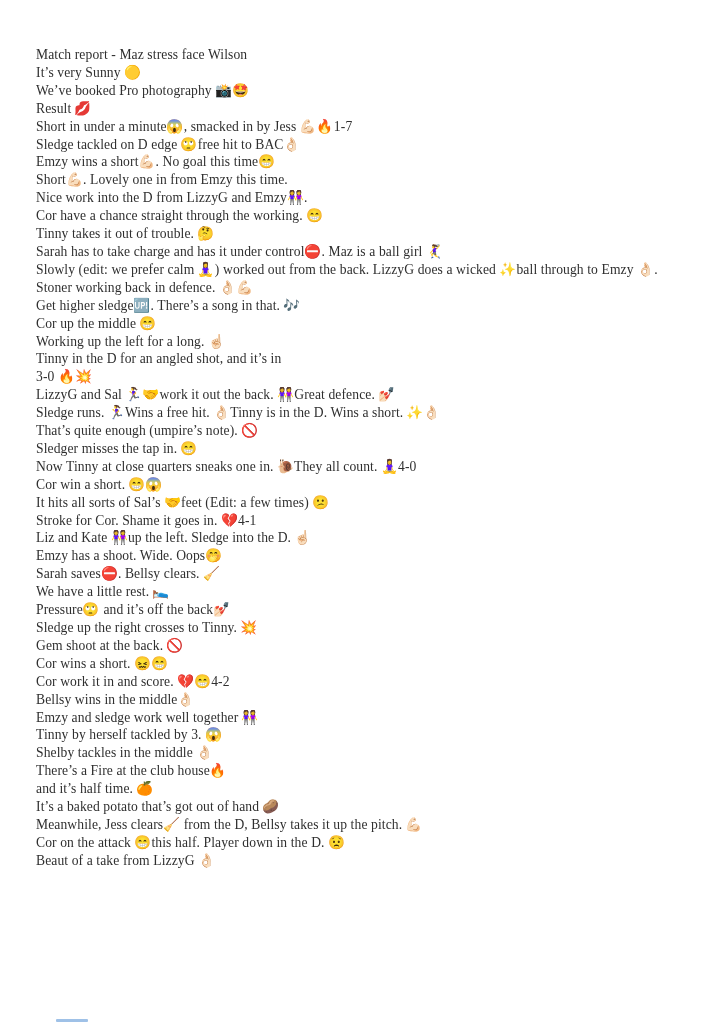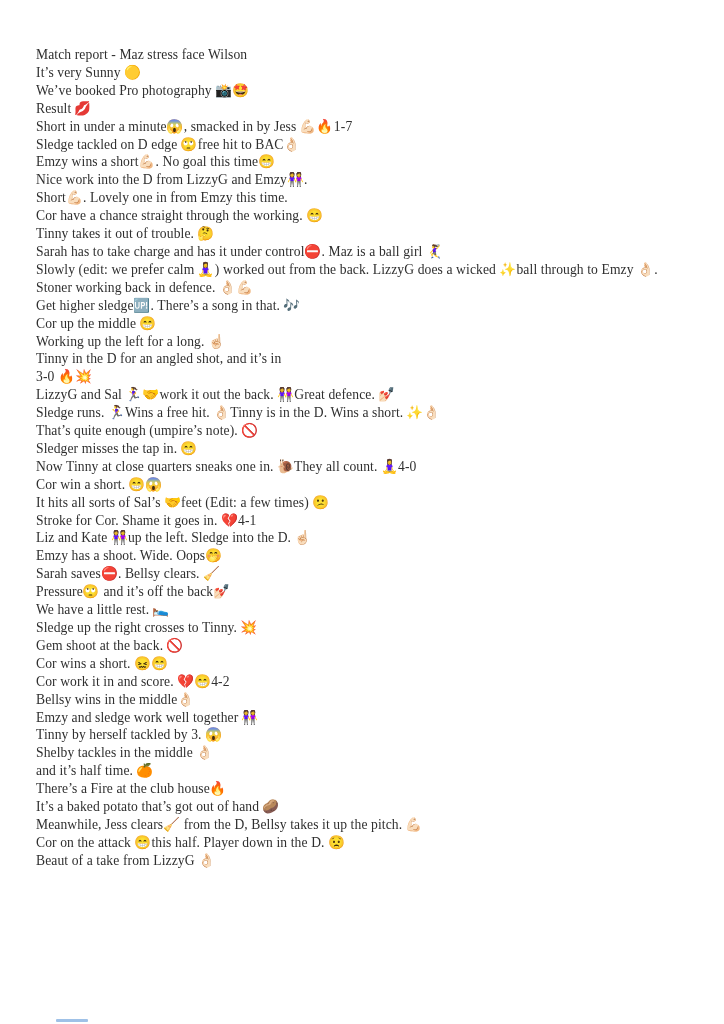--- a/index.html
+++ b/index.html
@@ -43,22 +43,22 @@
 
 <div class="page">
   <div class="lines">
       <div class="line">Match report - Maz stress face Wilson</div>
       <div class="line">It’s very Sunny 🟡</div>
       <div class="line">We’ve booked Pro photography 📸🤩</div>
       <div class="line">Result 💋</div>
       <div class="line">Short in under a minute😱, smacked in by Jess 💪🏻🔥1-7</div>
       <div class="line">Sledge tackled on D edge 🙄free hit to BAC👌🏻</div>
       <div class="line">Emzy wins a short💪🏻. No goal this time😁</div>
+      <div class="line">Short💪🏻. Lovely one in from Emzy this time.</div>
       <div class="line">Nice work into the D from LizzyG and Emzy👭.</div>
-      <div class="line">Short💪🏻. Lovely one in from Emzy this time.</div>
       <div class="line">Cor have a chance straight through the working. 😁</div>
       <div class="line">Tinny takes it out of trouble. 🤔</div>
       <div class="line">Sarah has to take charge and has it under control⛔. Maz is a ball girl 🤾‍♀️</div>
       <div class="line">Slowly (edit: we prefer calm 🧘‍♀️) worked out from the back. LizzyG does a wicked ✨ball through to Emzy 👌🏻.</div>
       <div class="line">Stoner working back in defence. 👌🏻💪🏻</div>
       <div class="line">Get higher sledge🆙. There’s a song in that. 🎶</div>
       <div class="line">Cor up the middle 😁</div>
       <div class="line">Working up the left for a long. ☝🏻</div>
       <div class="line">Tinny in the D for an angled shot, and it’s in</div>
       <div class="line">3-0 🔥💥</div>
@@ -66,31 +66,31 @@
       <div class="line">Sledge runs. 🏃‍♀️Wins a free hit. 👌🏻Tinny is in the D. Wins a short. ✨👌🏻</div>
       <div class="line">That’s quite enough (umpire’s note). 🚫</div>
       <div class="line">Sledger misses the tap in. 😁</div>
       <div class="line">Now Tinny at close quarters sneaks one in. 🐌They all count. 🧘‍♀️4-0</div>
       <div class="line">Cor win a short. 😁😱</div>
       <div class="line">It hits all sorts of Sal’s 🤝feet (Edit: a few times) 😕</div>
       <div class="line">Stroke for Cor. Shame it goes in. 💔4-1</div>
       <div class="line">Liz and Kate 👭up the left. Sledge into the D. ☝🏻</div>
       <div class="line">Emzy has a shoot. Wide. Oops🤭</div>
       <div class="line">Sarah saves⛔. Bellsy clears. 🧹</div>
+      <div class="line">We have a little rest. 🛌</div>
       <div class="line">Pressure🙄 and it’s off the back💅🏻</div>
-      <div class="line">We have a little rest. 🛌</div>
       <div class="line">Sledge up the right crosses to Tinny. 💥</div>
       <div class="line">Gem shoot at the back. 🚫</div>
       <div class="line">Cor wins a short. 😖😁</div>
       <div class="line">Cor work it in and score. 💔😁4-2</div>
       <div class="line">Bellsy wins in the middle👌🏻</div>
       <div class="line">Emzy and sledge work well together 👭</div>
       <div class="line">Tinny by herself tackled by 3. 😱</div>
       <div class="line">Shelby tackles in the middle 👌🏻</div>
+      <div class="line">There’s a Fire at the club house🔥</div>
       <div class="line">and it’s half time. 🍊</div>
-      <div class="line">There’s a Fire at the club house🔥</div>
       <div class="line">It’s a baked potato that’s got out of hand 🥔</div>
       <div class="line">Meanwhile, Jess clears🧹 from the D, Bellsy takes it up the pitch. 💪🏻</div>
       <div class="line">Cor on the attack 😁this half. Player down in the D. 😟</div>
       <div class="line">Beaut of a take from LizzyG 👌🏻</div>
     </div>
   <div class="bottom-mark"></div>
 </div>
 
 </body></html>

